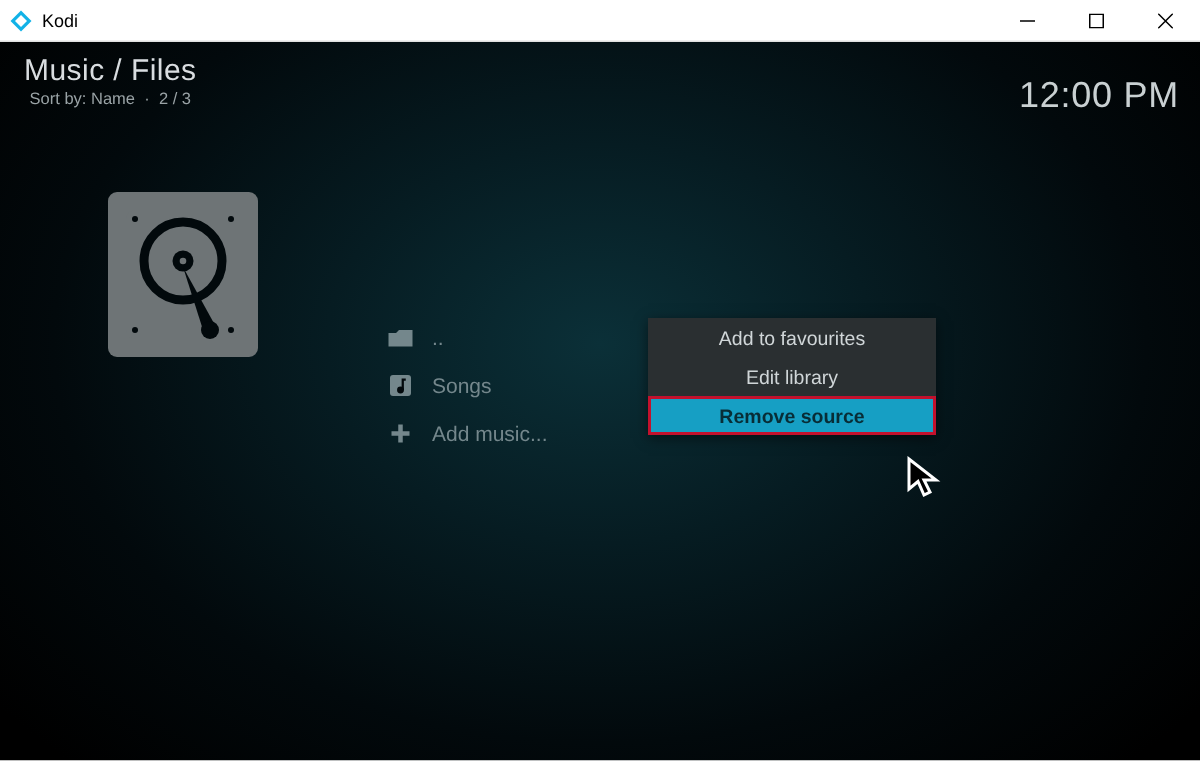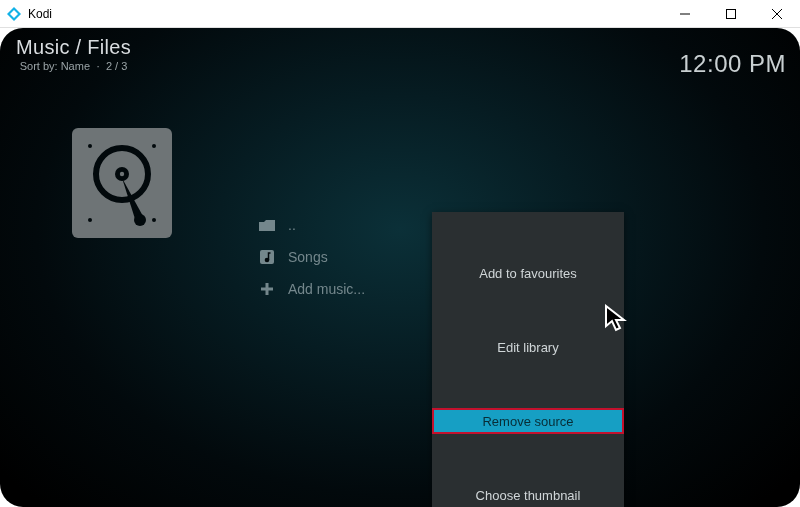--- a/index.html
+++ b/index.html
@@ -18,21 +18,20 @@
   .titlebar .spacer { flex: 1; }
   .winbtn {
     width: 46px; height: 28px; display: flex; align-items: center;
     justify-content: center; color: #000; font-size: 13px;
   }
   
   .kodi {
     position: relative; height: 479px; width: 800px;
     background: radial-gradient(ellipse 520px 380px at 50% 42%, #0b3038 0%, #061c22 35%, #02090c 70%, #000 100%);
     overflow: hidden;
-    border-radius: 23px;
   }
   .crumb {
     position: absolute; left: 16px; top: 8px; color: #d9dde0;
   }
   .crumb .path { font-size: 20px; font-weight: 300; letter-spacing: .3px; }
   .crumb .sub { font-size: 11px; color: #9aa3a6; margin-top: 1px; text-align: center; }
   .clock {
     position: absolute; right: 14px; top: 22px;
     font-size: 24px; font-weight: 300; color: #c9d0d2; letter-spacing: .5px;
   }
@@ -51,26 +50,26 @@
     color: #74878c; font-size: 14px;
   }
   .filerow .ricon { width: 18px; height: 18px; flex: 0 0 18px; display:flex; align-items:center; justify-content:center; }
   
   .ctxmenu {
     position: absolute; left: 432px; top: 184px; width: 192px;
     background: #2a2f31; box-shadow: 0 2px 8px rgba(0,0,0,.5);
   }
   .ctxitem {
     height: 26px; display: flex; align-items: center; justify-content: center;
-    color: #d0d6d8; font-size: 13px; margin-top: 48px;
+    color: #d0d6d8; font-size: 13px;
   }
   .ctxitem.sel {
     background: #169fc4;
     outline: 2px solid #c3112d; outline-offset: -2px;
-    color: #082d36; font-weight: 400;
+    color: #082d36; font-weight: 700;
   }
   .cursor {
     position: absolute; left: 604px; top: 276px; width: 24px; height: 28px;
   }
 </style>
 </head>
 <body>
 
 <div class="titlebar">
   <span class="appicon">
@@ -158,23 +157,20 @@
   <div class="ctxmenu">
     <div class="ctxitem">
         <span>Add to favourites</span>
       </div>
     <div class="ctxitem">
         <span>Edit library</span>
       </div>
     <div class="ctxitem sel">
         <span>Remove source</span>
       </div>
-    <div class="ctxitem">
-        <span>Choose thumbnail</span>
-      </div>
   </div>
 
   <span class="cursor">
     <svg viewBox="0 0 24 28">
       <path d="M2 2 L2 22 L8 17 L12 26 L16 24 L12 16 L20 16 Z" fill="#000" stroke="#fff" stroke-width="2"></path>
     </svg>
   </span>
 
 </div>
 

